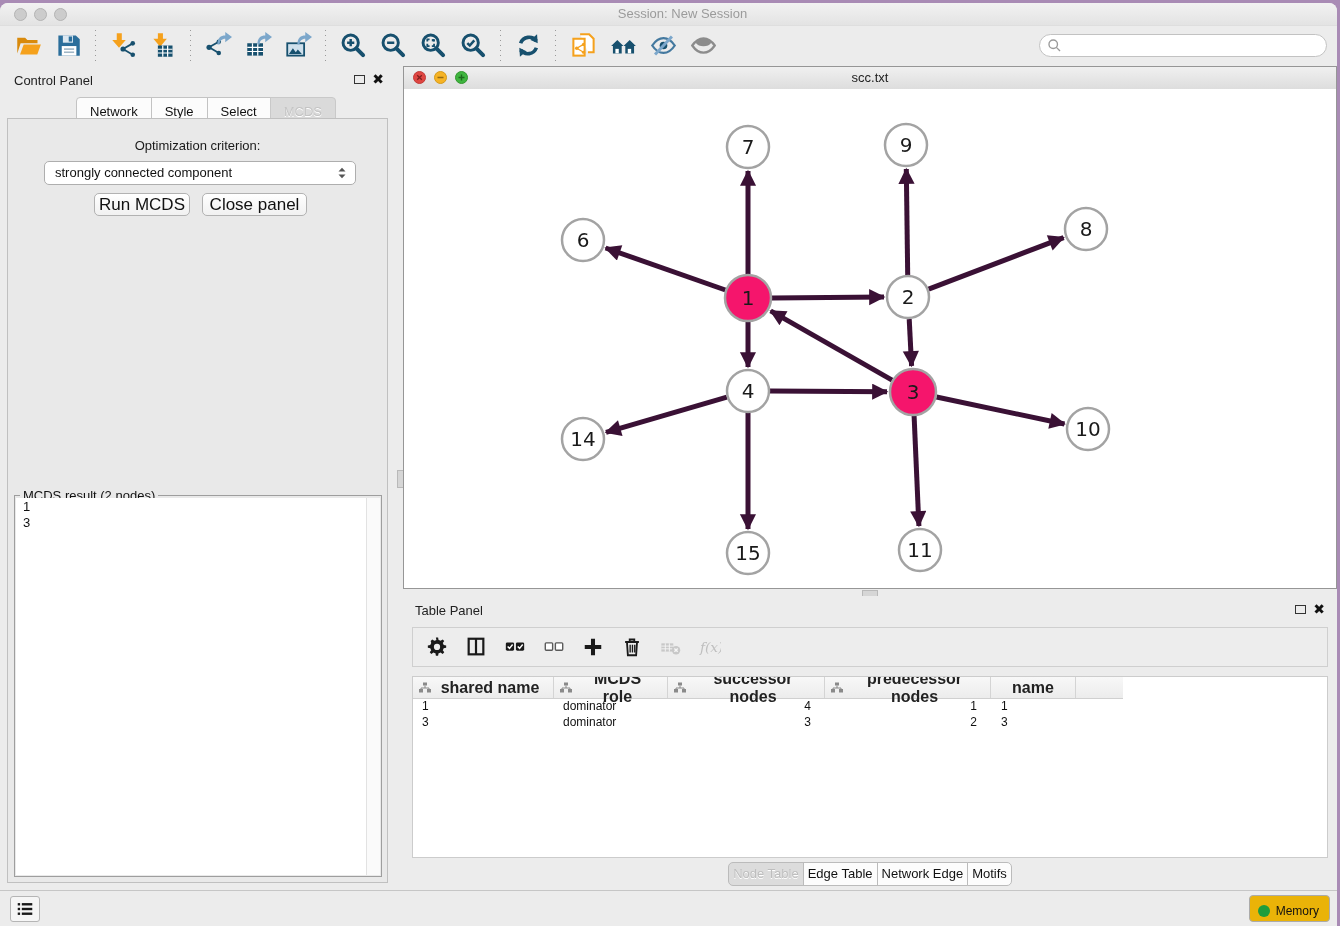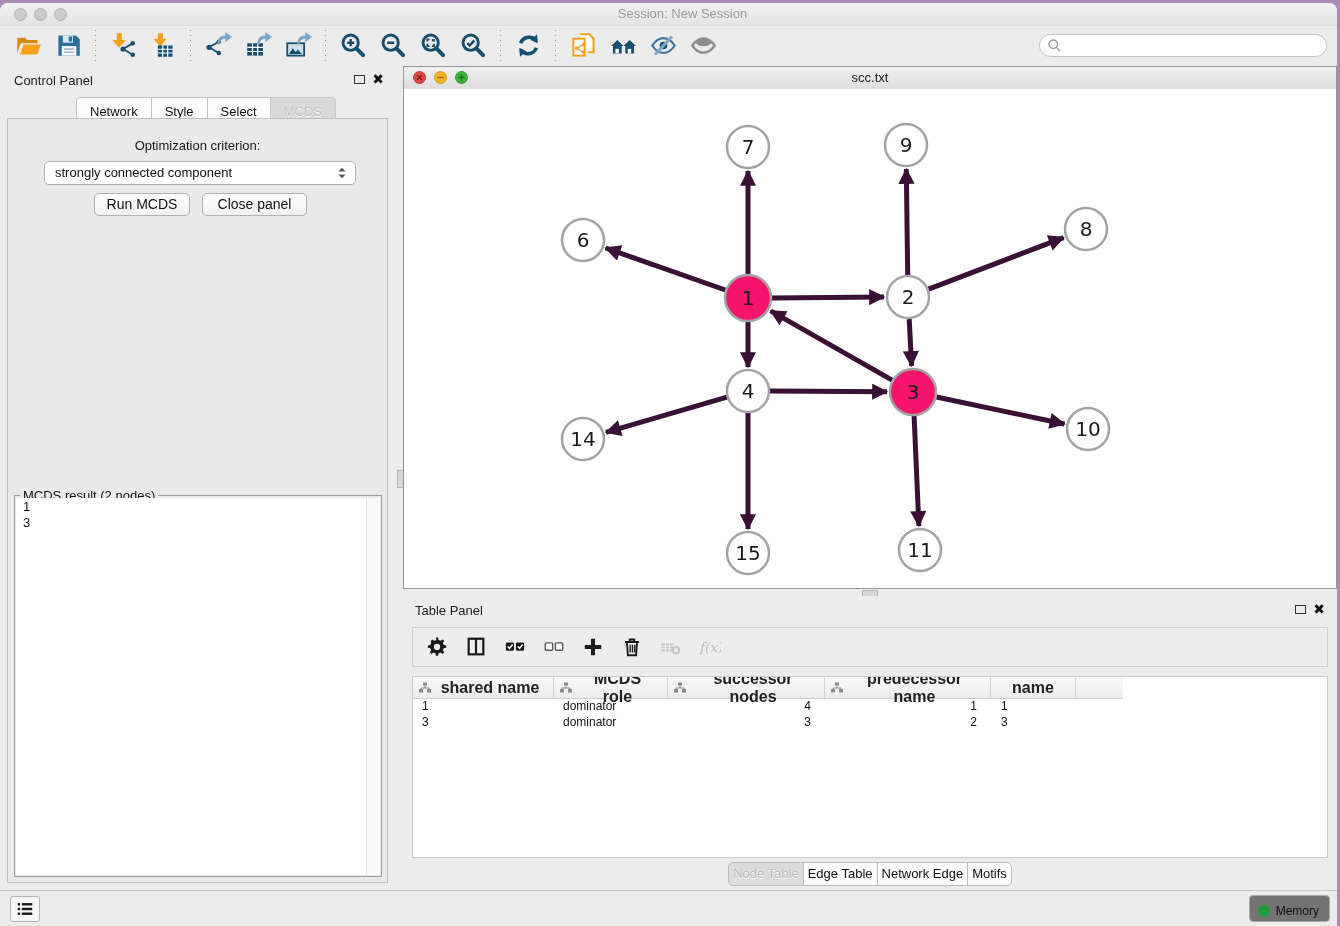--- a/index.html
+++ b/index.html
@@ -47,21 +47,21 @@
   .cp-tab.active{background:#dadada;color:#c4c4c4;text-shadow:0 1px 0 #fff;border-color:#c9c9c9;}
   #cp-box{position:absolute;left:7px;top:52px;width:381px;height:765px;
     background:#e9e9e9;border:1px solid #c0c0c0;box-sizing:border-box;}
   #opt-label{position:absolute;left:0;right:0;top:19px;text-align:center;font-size:13px;color:#1a1a1a;}
   #criterion{position:absolute;left:36px;top:42px;width:312px;height:24px;background:#fff;
     border:1px solid #aeaeae;border-radius:5px;box-sizing:border-box;
     font-size:13px;color:#111;line-height:22px;padding-left:10px;}
   #criterion svg{position:absolute;right:4px;top:2px;width:18px;height:18px;}
   .cp-btn{position:absolute;top:74px;height:23px;background:linear-gradient(#ffffff,#f1f1f1);
     border:1px solid #b2b2b2;border-radius:5px;box-sizing:border-box;
-    font-size:14px;color:#111;text-align:center;line-height:21px;}
+    font-size:17px;color:#111;text-align:center;line-height:21px;}
   #btn-run{left:86px;width:96px;}
   #btn-close{left:194px;width:105px;}
   #mcds-box{position:absolute;left:6px;top:376px;width:368px;height:382px;
     border:1px solid #9e9e9e;box-sizing:border-box;}
   #mcds-legend{position:absolute;left:5px;top:-8px;background:#e9e9e9;padding:0 3px;
     font-size:13px;color:#111;}
   #mcds-inner{position:absolute;left:1px;right:1px;top:2px;bottom:1px;background:#fff;}
   #mcds-scroll{position:absolute;right:0;top:0;bottom:0;width:13px;background:#fafafa;
     border-left:1px solid #e2e2e2;}
   #mcds-text{margin:0;padding:1px 0 0 7px;font-family:"Liberation Sans","DejaVu Sans",sans-serif;
@@ -110,21 +110,21 @@
   .tp-tab:last-child{border-radius:0 5px 5px 0;}
   .tp-tab.active{background:#dcdcdc;color:#bebebe;text-shadow:0 1px 0 #fff;}
   
   #statusbar{position:absolute;left:0;top:887px;width:100%;height:36px;
     background:#ececec;border-top:1px solid #c6c6c6;}
   #list-btn{position:absolute;left:10px;top:5px;width:30px;height:26px;background:#f6f6f6;
     border:1px solid #b5b5b5;border-radius:3px;box-sizing:border-box;
     display:flex;align-items:center;justify-content:center;}
   #list-btn svg{width:20px;height:20px;}
   #memory-btn{position:absolute;right:7px;top:4px;height:27px;padding:4px 10px 0 8px;
-    background:#737373;border:1px solid #ababab;border-radius:4px;box-sizing:border-box;
+    background:#eab308;border:1px solid #ababab;border-radius:4px;box-sizing:border-box;
     display:flex;align-items:center;font-size:12px;color:#111;}
   #memory-btn .dot{width:12px;height:12px;border-radius:50%;background:#1f9d3c;margin-right:6px;}
 </style>
 </head>
 <body>
 
 <div id="app">
 
   <div id="titlebar">
     <div class="tl-dot" style="left:14px"></div>
@@ -525,21 +525,21 @@
             </div>
             <div class="th" style="width: 166px;">
               <svg viewBox="0 0 12 11">
                 <g fill="#8a8a8a">
                   <rect x="4" y="0.5" width="4" height="3"></rect>
                   <rect x="0" y="7" width="4" height="3.5"></rect>
                   <rect x="8" y="7" width="4" height="3.5"></rect>
                   <path d="M6 3.5v2.5M2 7V6h8v1" stroke="#8a8a8a" fill="none" stroke-width="1"></path>
                 </g>
               </svg>
-              <span class="lbl">predecessor name</span>
+              <span class="lbl">predecessor nodes</span>
             </div>
             <div class="th no-icon" style="width: 85px;">
               <span class="lbl">name</span>
             </div>
             <div class="th" style="width: 47px; border-right: none;"></div>
           </div>
         <div id="tp-rows">
             <div class="trow">
               <div class="tcell" style="width: 141px; padding-left: 9px;">1</div>
               <div class="tcell" style="width: 114px; padding-left: 9px;">dominator</div>

